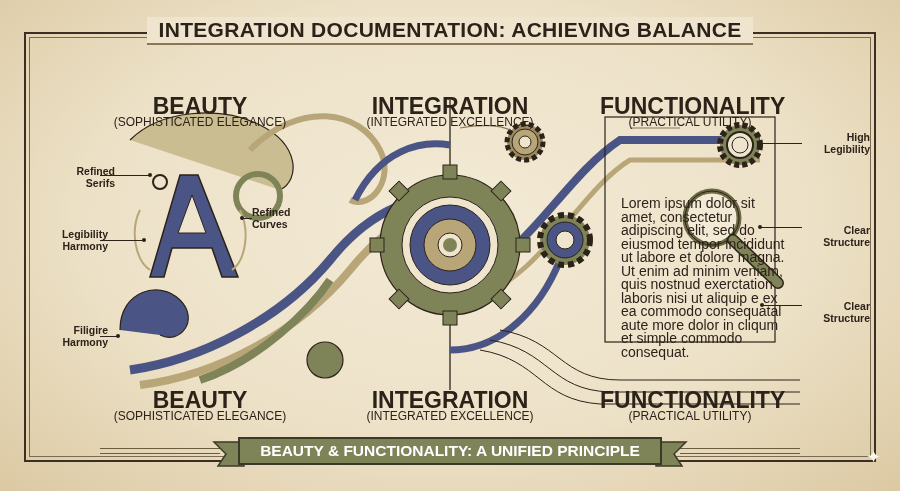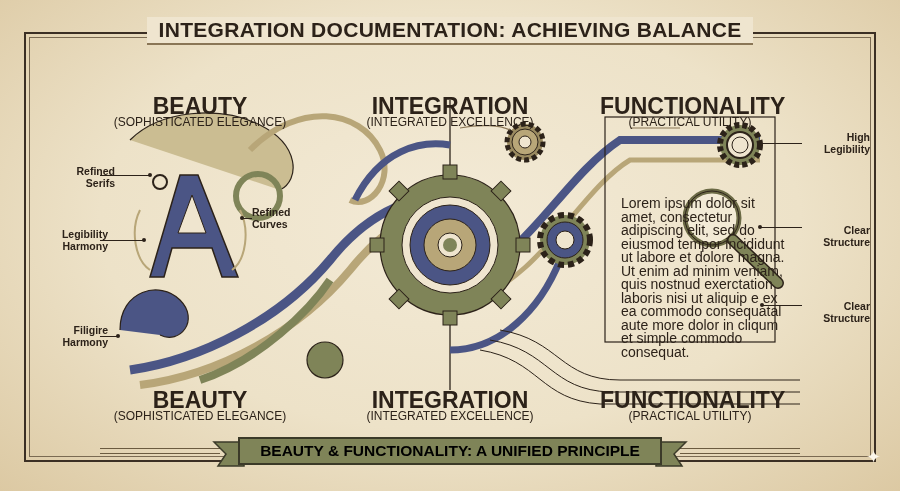--- a/index.html
+++ b/index.html
@@ -10,21 +10,21 @@
     .frame-inner { position:absolute; left:29px; top:37px; width:842px; height:420px; border:1px solid #7a6a52; box-sizing:border-box; }
     .title { position:absolute; left:0; top:17px; width:900px; text-align:center; }
     .title span { display:inline-block; background:#efe5cf; padding:0 12px; font-weight:bold; font-size:21px; letter-spacing:0.3px; color:#2c2219; border-bottom:2px solid #8a7656; line-height:26px; }
     .hdr { position:absolute; text-align:center; color:#2c2219; }
     .hdr .h { font-weight:bold; font-size:23px; line-height:19px; }
     .hdr .s { font-size:12px; line-height:13px; }
     .callout { position:absolute; font-size:10.5px; line-height:12px; color:#2c2219; text-align:right; font-weight:bold; }
     .line { position:absolute; height:1px; background:#2c2219; }
     .dot { position:absolute; width:4px; height:4px; border-radius:50%; background:#2c2219; }
     .doc-text { position:absolute; left:621px; top:197px; width:165px; font-size:14px; line-height:13.5px; color:#2c2219; }
-    .banner { position:absolute; left:238px; top:437px; width:424px; height:28px; background:#7f8458; border:2px solid #3b3a28; box-sizing:border-box; text-align:center; color:#000000; font-weight:bold; font-size:15.5px; line-height:24px; }
+    .banner { position:absolute; left:238px; top:437px; width:424px; height:28px; background:#7f8458; border:2px solid #3b3a28; box-sizing:border-box; text-align:center; color:#ffffff; font-weight:bold; font-size:15.5px; line-height:24px; }
     .bannerline { position:absolute; height:4px; border-top:1px solid #6b5b40; border-bottom:1px solid #6b5b40; top:448px; }
     svg { position:absolute; left:0; top:0; }
   </style>
 </head>
 <body>
 
 <div class="page">
   <div class="frame-outer"></div>
   <div class="frame-inner"></div>
 

